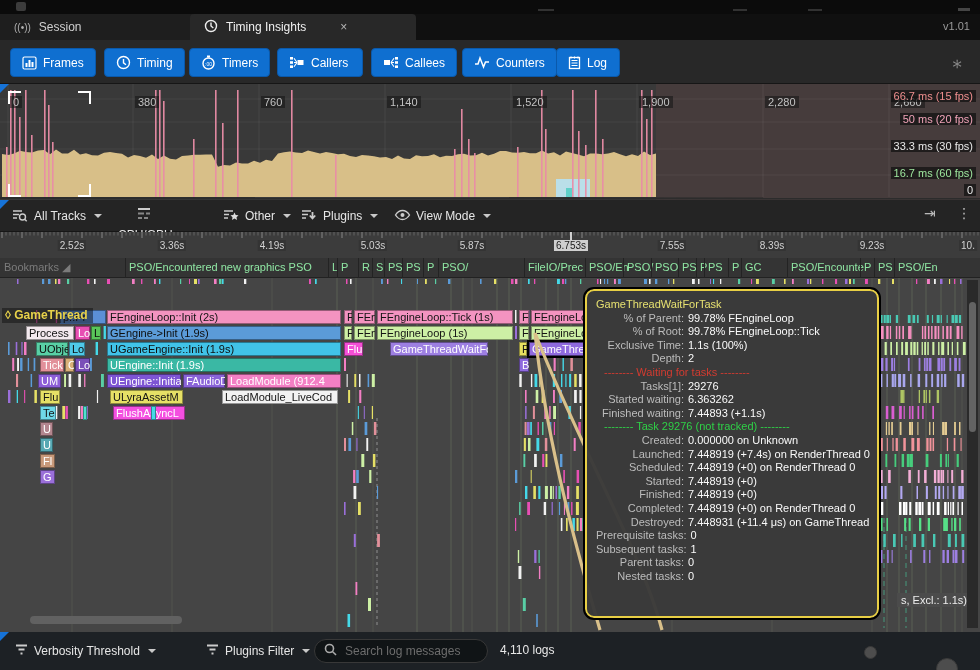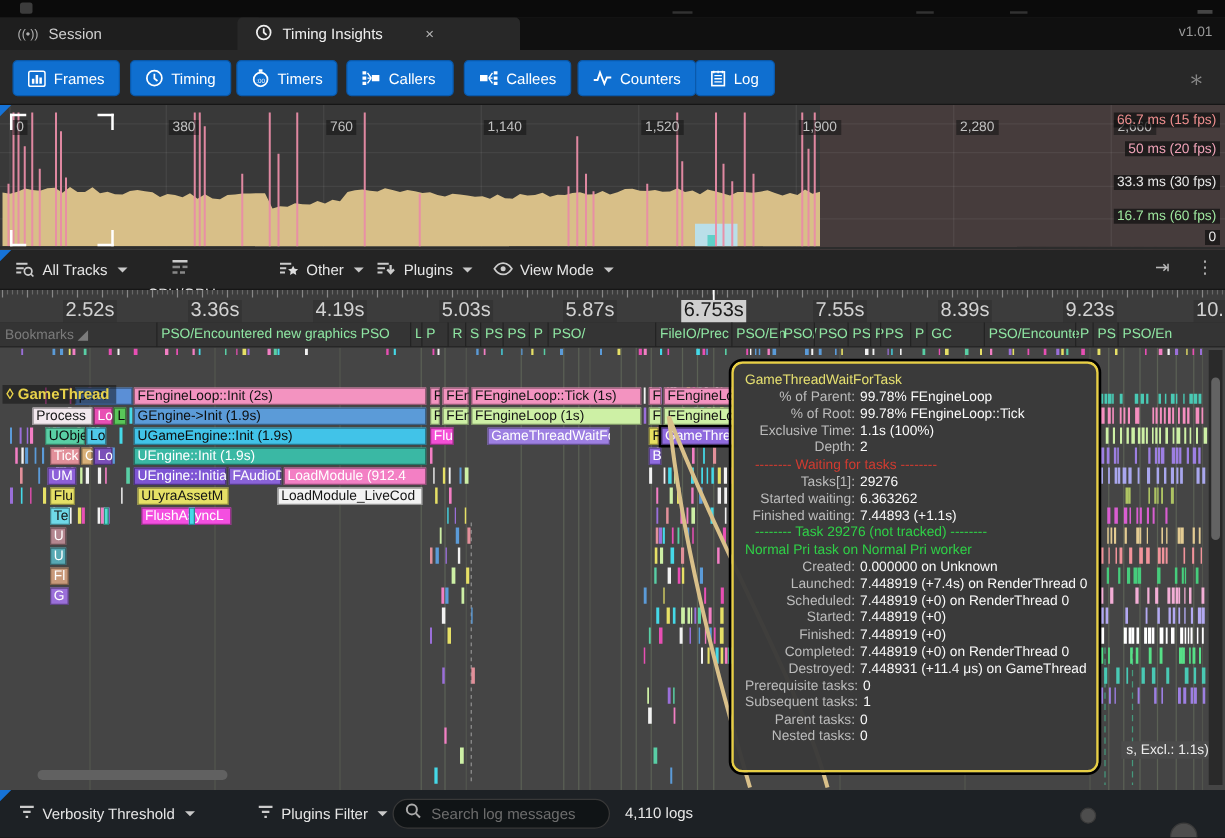--- a/index.html
+++ b/index.html
@@ -27,21 +27,21 @@
   .fps{position:absolute;right:4px;font-size:11px;background:rgba(16,16,16,.72);padding:0 3px;white-space:nowrap;}
   .corner{position:absolute;width:13px;height:13px;border:0 solid #fff;}
   .tri{width:0;height:0;border-top:9px solid #1673d8;border-right:9px solid transparent;}
   
   #filterbar{left:0;top:200px;width:980px;height:32px;background:#242424;border-bottom:1px solid #161616;}
   .fitem{position:absolute;top:6px;height:20px;display:flex;align-items:center;gap:5px;font-size:12px;color:#e6e6e6;cursor:pointer;}
   .chev{width:0;height:0;border-left:4px solid transparent;border-right:4px solid transparent;border-top:4px solid #c9c9c9;margin-left:3px;}
   .fbar-right{position:absolute;top:5px;color:#b9b9b9;font-size:14px;cursor:pointer;}
   
   #ruler{left:0;top:232px;width:980px;height:26px;background:#3c3c3c;}
-  .rlabel{position:absolute;top:8px;transform:translateX(-50%);font-size:16px;color:#d2d2d2;background:rgba(40,40,40,.4);padding:0 2px;}
+  .rlabel{position:absolute;top:8px;transform:translateX(-50%);font-size:10px;color:#d2d2d2;background:rgba(40,40,40,.4);padding:0 2px;}
   .rlabel.hi{background:#cfcfcf;color:#1a1a1a;}
   #bookmarks{left:0;top:258px;width:980px;height:20px;background:#343434;border-bottom:1px solid #222;}
   #bm-label{position:absolute;left:4px;top:3px;font-size:11px;color:#7b7b7b;}
   .bm{position:absolute;top:3px;font-size:11px;color:#8fe6a3;white-space:nowrap;}
   .bmdiv{position:absolute;top:0;width:1px;height:20px;background:#232323;}
   
   #tracks{left:0;top:278px;width:980px;height:354px;background:#454545;overflow:hidden;}
   .bar{position:absolute;height:14px;font-size:11px;line-height:14px;white-space:nowrap;overflow:hidden;
        padding-left:3px;box-shadow:inset 0 0 0 1px rgba(0,0,0,.38);cursor:pointer;}
   .bar.hover{box-shadow:0 0 0 2px #000, inset 0 0 0 1px rgba(0,0,0,.5);}
@@ -1127,23 +1127,20 @@
           <span class="tt-v">6.363262</span>
         </div>
         <div class="tt-row">
           <span class="tt-l">Finished waiting:</span>
           <span class="tt-v">7.44893 (+1.1s)</span>
         </div>
         <div class="tt-row">
           <span class="tt-green">-------- Task 29276 (not tracked) --------</span>
         </div>
         <div class="tt-row">
-          <span class="tt-greenl">Normal Pri task on Normal Pri worker</span>
-        </div>
-        <div class="tt-row">
           <span class="tt-l">Created:</span>
           <span class="tt-v">0.000000 on Unknown</span>
         </div>
         <div class="tt-row">
           <span class="tt-l">Launched:</span>
           <span class="tt-v">7.448919 (+7.4s) on RenderThread 0</span>
         </div>
         <div class="tt-row">
           <span class="tt-l">Scheduled:</span>
           <span class="tt-v">7.448919 (+0) on RenderThread 0</span>

